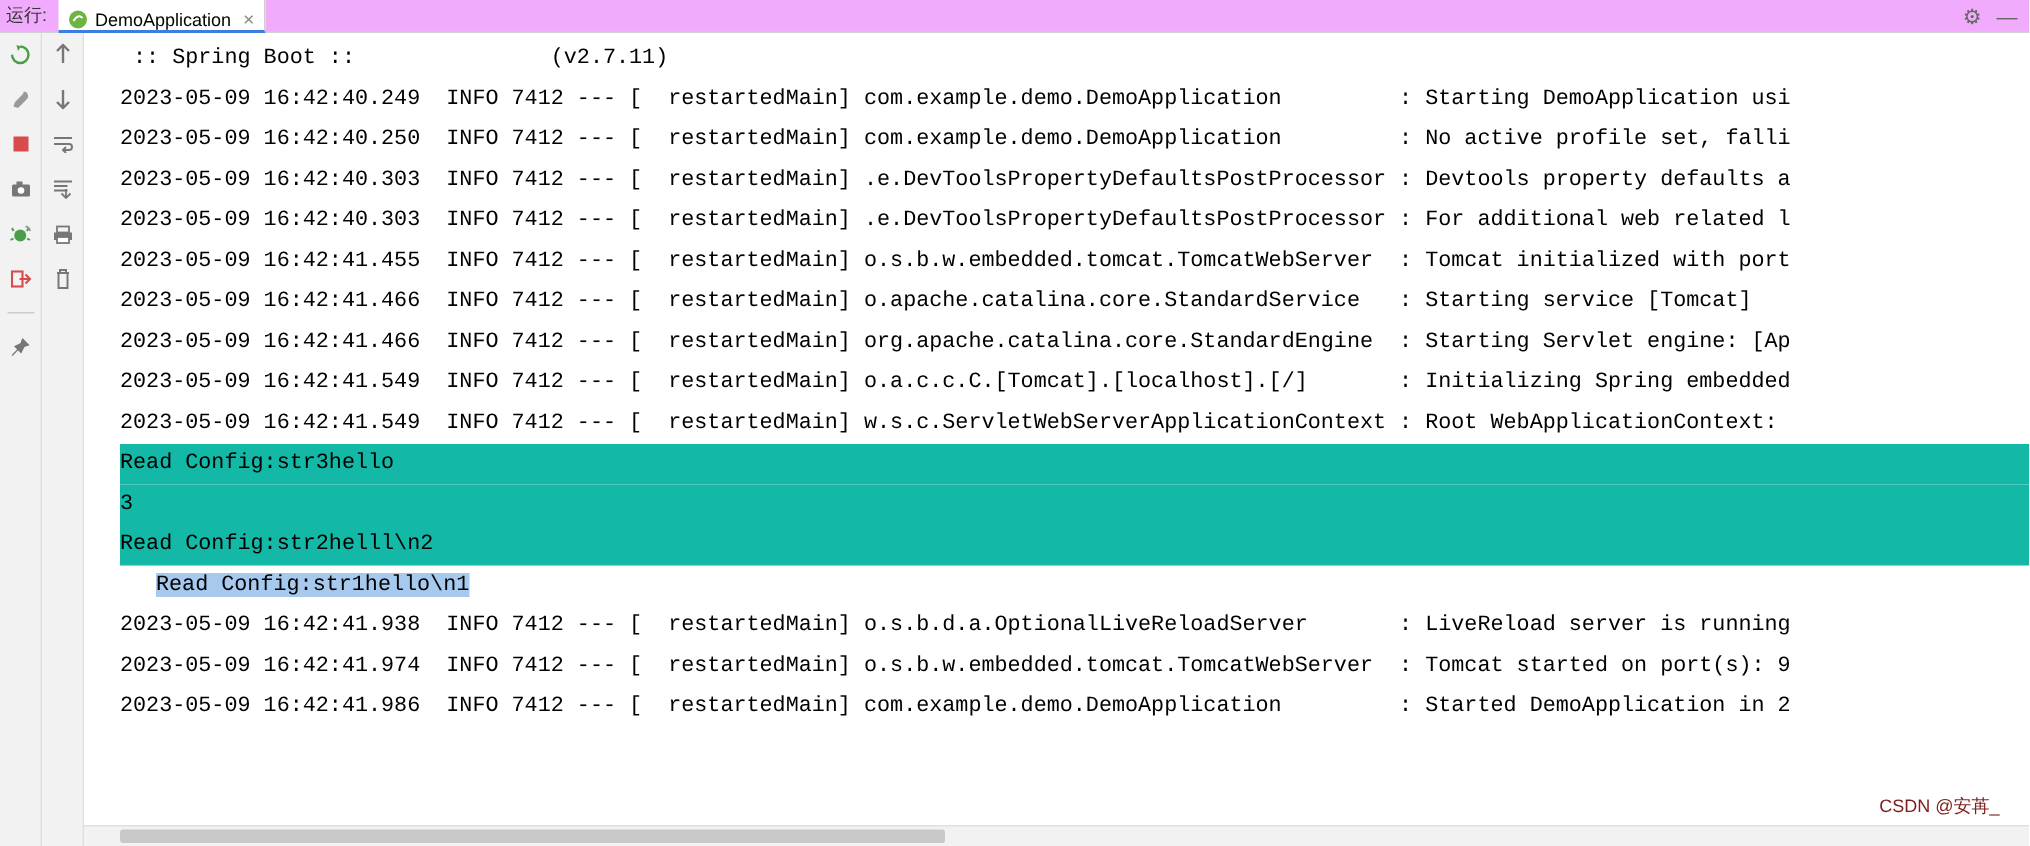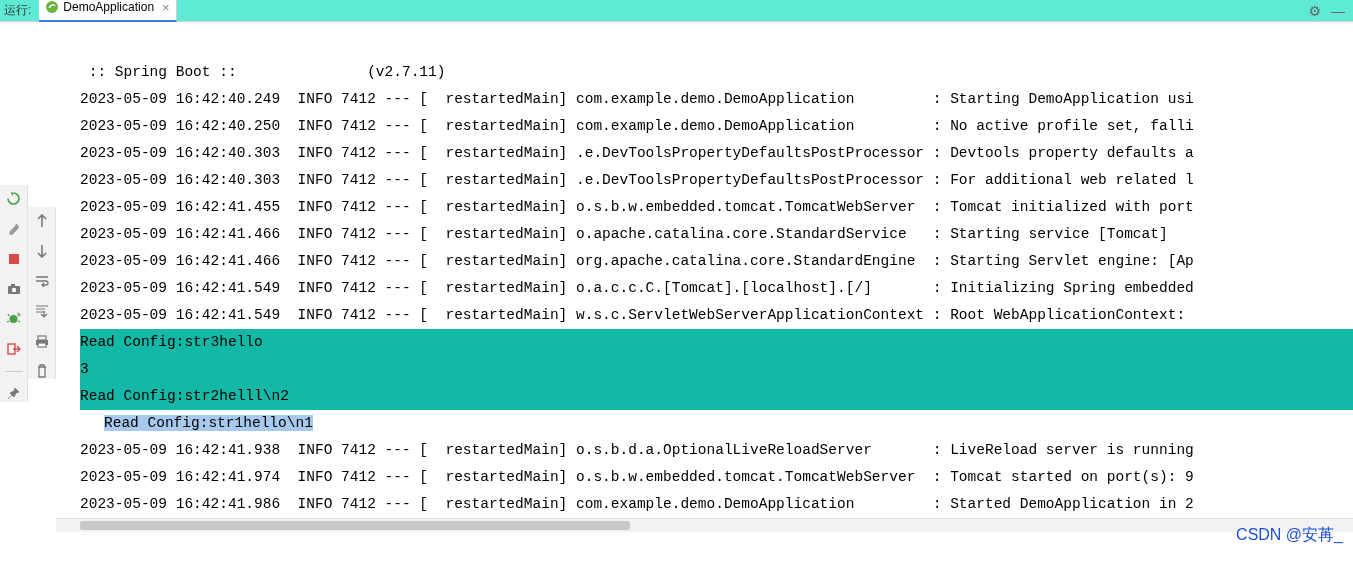--- a/index.html
+++ b/index.html
@@ -10,29 +10,29 @@
   color: #000;
   overflow: hidden;
   width: 1353px;
   height: 564px;
 }
 .top-bar {
   display: flex;
   align-items: center;
   height: 22px;
   border-bottom: 1px solid #d0d0d0;
-  background: #5eead4;
+  background: #f0abfc;
 }
 .run-label {
   padding: 0 8px 0 4px;
   color: #333;
 }
 .tab {
   display: flex;
-  align-items: flex-start;
+  align-items: flex-end;
   height: 22px;
   padding: 0 6px;
   background: #fff;
   border-right: 1px solid #d0d0d0;
   border-bottom: 2px solid #3d7de0;
   gap: 4px;
 }
 .tab-icon {
   width: 14px; height: 14px;
   display: flex; align-items: center; justify-content: center;
@@ -42,21 +42,20 @@
   margin-left: auto;
   display: flex;
   gap: 10px;
   padding-right: 8px;
   color: #666;
   font-size: 14px;
 }
 .main {
   display: flex;
   height: calc(100% - 22px);
-  align-items: center;
 }
 .gutter {
   width: 28px;
   background: #f2f2f2;
   border-right: 1px solid #e0e0e0;
   display: flex;
   flex-direction: column;
   align-items: center;
   padding-top: 6px;
   gap: 14px;
@@ -108,24 +107,24 @@
   position: absolute;
   left: 24px;
   top: 2px;
   height: 9px;
   width: 550px;
   background: #c8c8c8;
   border-radius: 2px;
 }
 .watermark {
   position: absolute;
-  right: 10px;
+  right: 20px;
   bottom: 18px;
-  color: #1d4ed8;
-  font-size: 16px;
+  color: #7f1d1d;
+  font-size: 12px;
   font-family: sans-serif;
 }
 </style>
 </head>
 <body>
 
 <div class="top-bar">
   <span class="run-label">运行:</span>
   <div class="tab">
     <span class="tab-icon">

